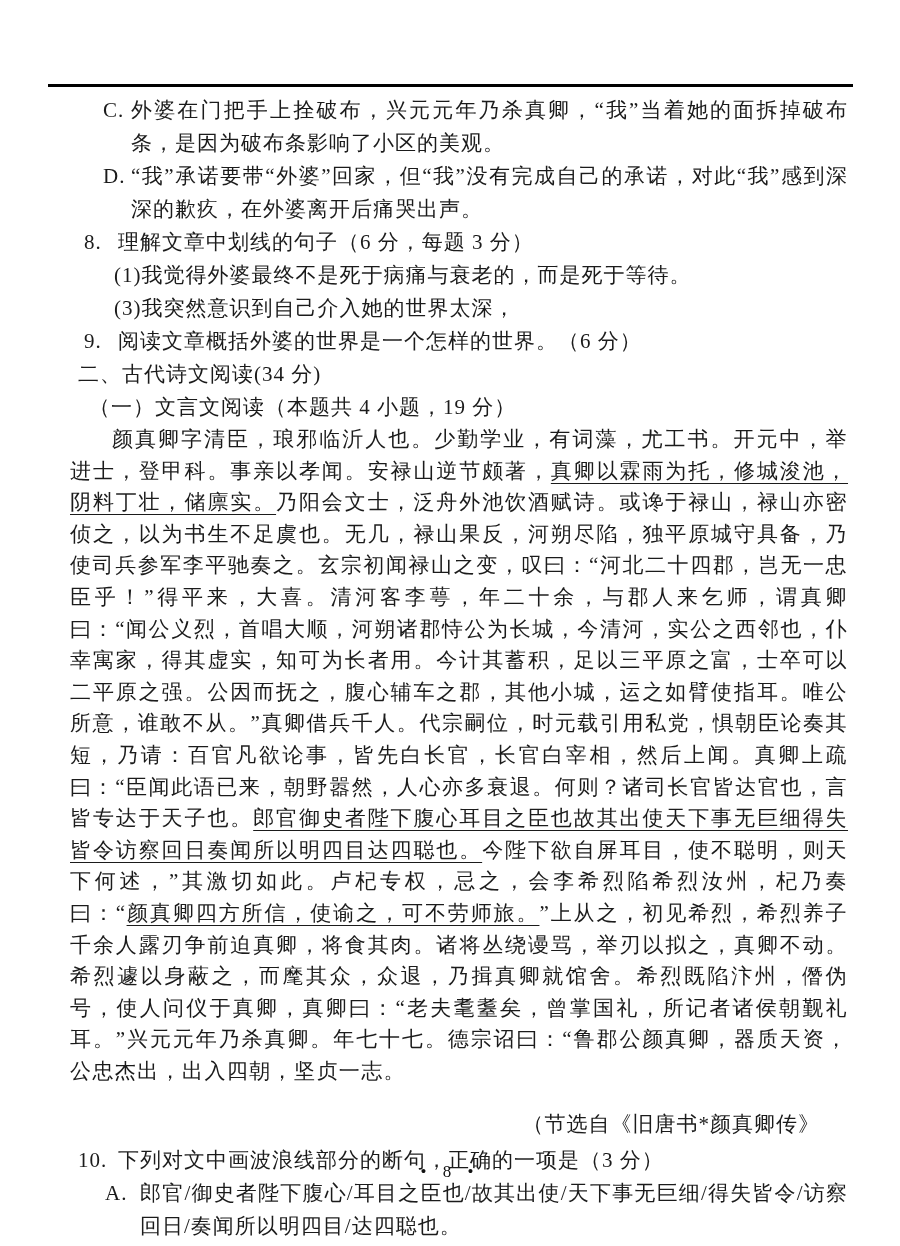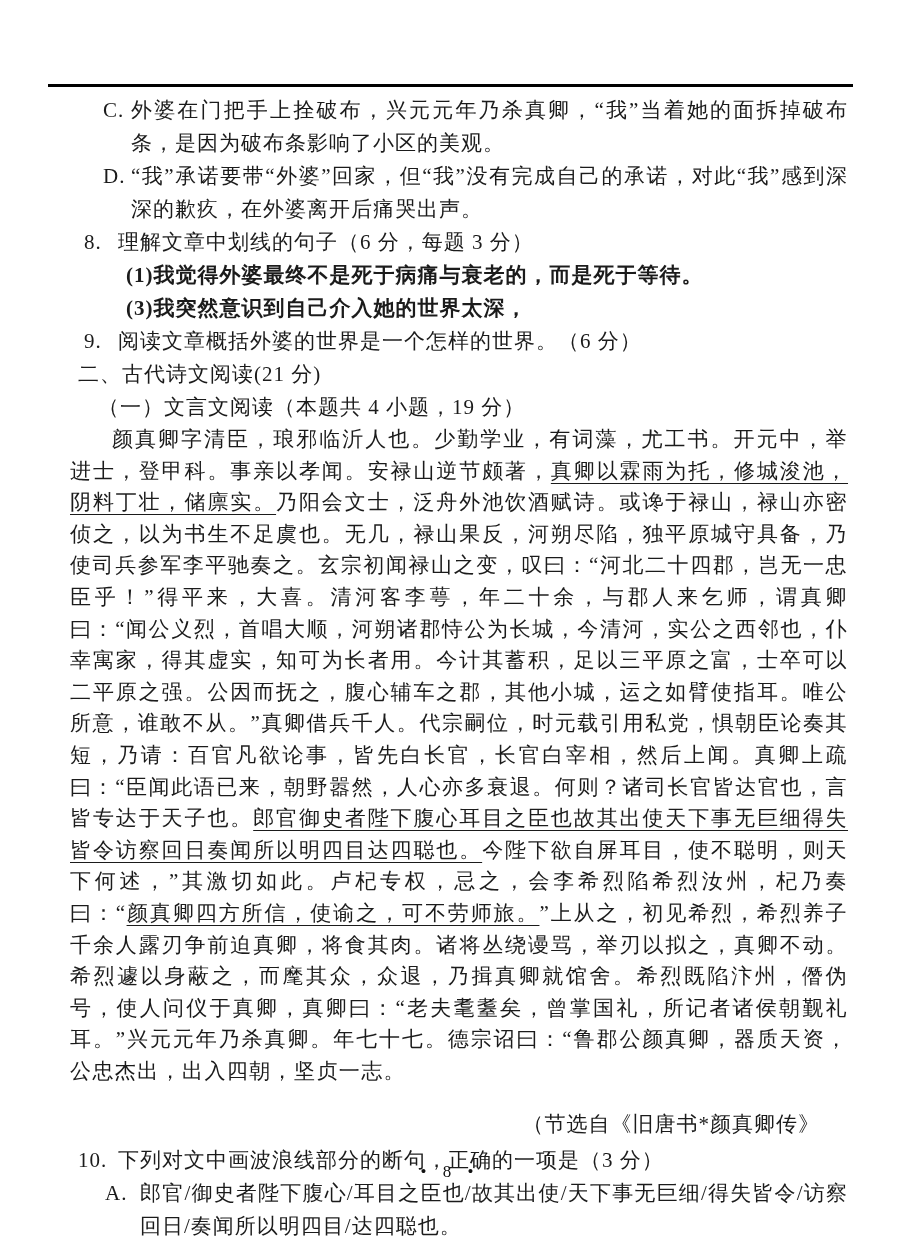--- a/index.html
+++ b/index.html
@@ -20,23 +20,23 @@
     position:absolute; left:70px; right:52px; top:94px;
     font-size:21px; line-height:33px; letter-spacing:1px;
   }
   .opt { display:flex; }
   .opt-label { flex:0 0 28px; margin-left:33px; }
   .opt-text { flex:1; text-align:justify; text-justify:inter-character; }
   .qrow { display:flex; }
   .q-num { flex:0 0 34px; margin-left:14px; }
   .q-num-wide { flex:0 0 40px; margin-left:8px; }
   .q-text { flex:1; }
-  .sub { margin-left:56px;font-weight:bold; }
+  .sub { margin-left:44px; }
   .sec { margin-left:8px; }
-  .subsec { margin-left:28px; }
+  .subsec { margin-left:19px; }
   .passage {
     text-align:justify; text-justify:inter-character;
     text-indent:42px;
     line-height:31.6px;
     letter-spacing:1.4px;
   }
   .passage .u {
     text-decoration:underline;
     text-underline-offset:5px;
     text-decoration-thickness:1.2px;
@@ -81,21 +81,21 @@
       <span class="q-text">理解文章中划线的句子（6 分，每题 3 分）</span>
     </div>
     <div class="sub">(1)我觉得外婆最终不是死于病痛与衰老的，而是死于等待。</div>
     <div class="sub">(3)我突然意识到自己介入她的世界太深，</div>
 
     <div class="qrow">
       <span class="q-num">9.</span>
       <span class="q-text">阅读文章概括外婆的世界是一个怎样的世界。（6 分）</span>
     </div>
 
-    <div class="sec">二、古代诗文阅读(21 分)</div>
+    <div class="sec">二、古代诗文阅读(34 分)</div>
     <div class="subsec">（一）文言文阅读（本题共 4 小题，19 分）</div>
 
     <div class="passage"><span>颜真卿字清臣，琅邪临沂人也。少勤学业，有词藻，尤工书。开元中，举进士，登甲科。事亲以孝闻。安禄山逆节颇著，</span><span class="u">真卿以霖雨为托，修城浚池，阴料丁壮，储廪实。</span><span>乃阳会文士，泛舟外池饮酒赋诗。或谗于禄山，禄山亦密侦之，以为书生不足虞也。无几，禄山果反，河朔尽陷，独平原城守具备，乃使司兵参军李平驰奏之。玄宗初闻禄山之变，叹曰：“河北二十四郡，岂无一忠臣乎！”得平来，大喜。清河客李萼，年二十余，与郡人来乞师，谓真卿曰：“闻公义烈，首唱大顺，河朔诸郡恃公为长城，今清河，实公之西邻也，仆幸寓家，得其虚实，知可为长者用。今计其蓄积，足以三平原之富，士卒可以二平原之强。公因而抚之，腹心辅车之郡，其他小城，运之如臂使指耳。唯公所意，谁敢不从。”真卿借兵千人。代宗嗣位，时元载引用私党，惧朝臣论奏其短，乃请：百官凡欲论事，皆先白长官，长官白宰相，然后上闻。真卿上疏曰：“臣闻此语已来，朝野嚣然，人心亦多衰退。何则？诸司长官皆达官也，言皆专达于天子也。</span><span class="u">郎官御史者陛下腹心耳目之臣也故其出使天下事无巨细得失皆令访察回日奏闻所以明四目达四聪也。</span><span>今陛下欲自屏耳目，使不聪明，则天下何述，”其激切如此。卢杞专权，忌之，会李希烈陷希烈汝州，杞乃奏曰：“</span><span class="u">颜真卿四方所信，使谕之，可不劳师旅。</span><span>”上从之，初见希烈，希烈养子千余人露刃争前迫真卿，将食其肉。诸将丛绕谩骂，举刃以拟之，真卿不动。希烈遽以身蔽之，而麾其众，众退，乃揖真卿就馆舍。希烈既陷汴州，僭伪号，使人问仪于真卿，真卿曰：“老夫耄耋矣，曾掌国礼，所记者诸侯朝觐礼耳。”兴元元年乃杀真卿。年七十七。德宗诏曰：“鲁郡公颜真卿，器质天资，公忠杰出，出入四朝，坚贞一志。</span></div>
 
     <div class="citation">（节选自《旧唐书*颜真卿传》</div>
 
     <div class="q10row">
       <span class="q-num-wide">10.</span>
       <span class="q-text">下列对文中画波浪线部分的断句，正确的一项是（3 分）</span>
     </div>

